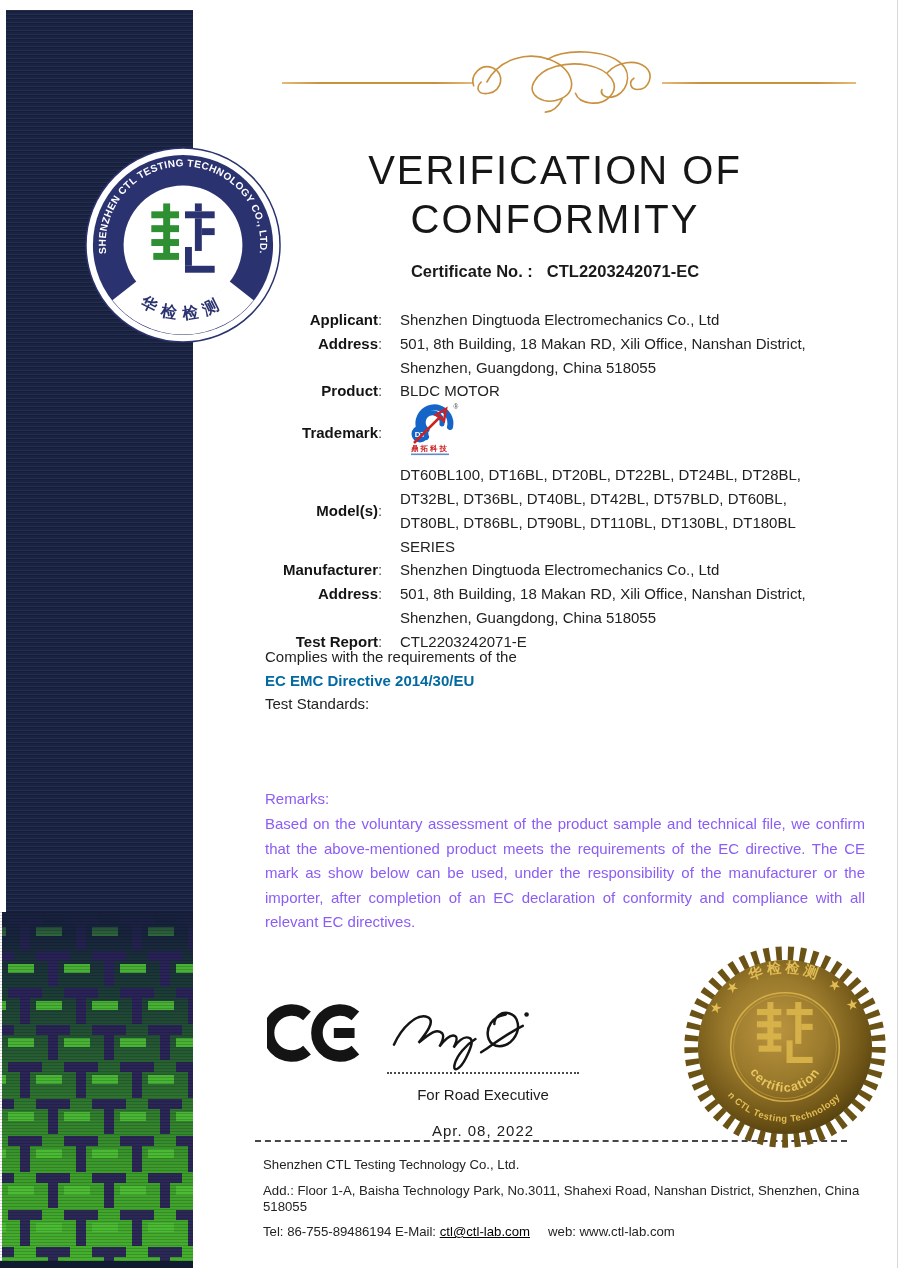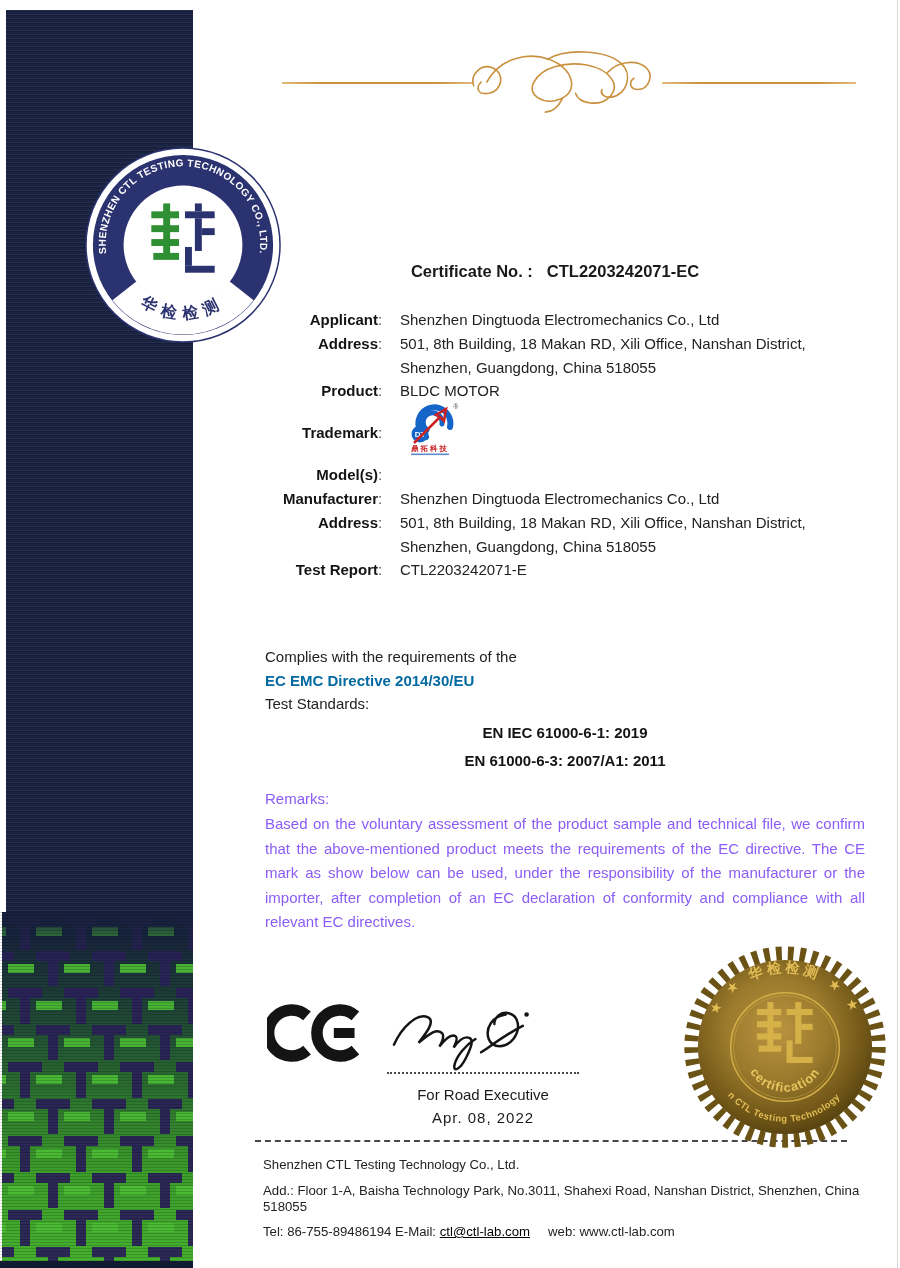--- a/index.html
+++ b/index.html
@@ -48,21 +48,21 @@
   
   .remarks{position:absolute;left:265px;top:787px;width:600px;z-index:2;font-size:15px;color:#8b5cf6;}
   .remarks .rlab{line-height:23px;margin-bottom:2px;}
   .remarks .rbody{text-align:justify;line-height:24.5px;}
   
   .signrow{position:absolute;left:265px;top:986px;width:600px;height:150px;z-index:2;}
   .ce{position:absolute;left:2px;top:8px;}
   .sigblock{position:absolute;left:118px;top:0;width:200px;text-align:center;}
   .sigline{border-bottom:2px dotted #4a4a4a;width:192px;margin:0 auto;margin-top:-8px;}
   .sigrole{margin-top:12px;font-size:15px;color:#1c1c1c;}
-  .sigdate{margin-top:6px;font-size:15px;color:#1c1c1c;letter-spacing:1px;}
+  .sigdate{margin-top:19px;font-size:15px;color:#1c1c1c;letter-spacing:1px;}
   
   .seal{position:absolute;left:682px;top:944px;z-index:4;}
   
   .sep{position:absolute;left:255px;top:1140px;width:592px;border-top:2px dashed #474747;z-index:2;}
   .footer{position:absolute;left:263px;top:1157px;width:620px;z-index:2;font-size:13.2px;color:#242424;}
   .footer div{margin-bottom:9.5px;line-height:16px;}
   .footer a{color:#000000;text-decoration:underline;}
   .w-gap{display:inline-block;width:18px;}
 </style>
 </head>
@@ -129,20 +129,24 @@
         <rect x="44" y="0" width="7" height="8"></rect>
         <rect x="34" y="8" width="30" height="7"></rect>
         <rect x="44" y="15" width="7" height="33"></rect>
         <rect x="51" y="25" width="13" height="7"></rect>
         <rect x="34" y="44" width="7" height="19"></rect>
         <rect x="34" y="63" width="30" height="7"></rect>
       </g>
     </g>
   </svg>
 
+  <div class="title">
+    <div>VERIFICATION OF</div>
+    <div>CONFORMITY</div>
+  </div>
   <div class="certline">
     <span>Certificate No. :</span><span class="sp"></span><span>CTL2203242071-EC</span>
   </div>
 
   <div class="fields">
 
     <div class="frow">
       <div class="lab">Applicant</div>
       <div class="col">:</div>
       <div class="val">Shenzhen Dingtuoda Electromechanics Co., Ltd</div>
@@ -180,20 +184,26 @@
             <text x="30" y="50" text-anchor="middle" font-size="7.5" font-weight="bold" fill="#cc2222" letter-spacing="2" font-family="DejaVu Sans, sans-serif">鼎拓科技</text>
             <rect x="11" y="52.5" width="38" height="1.6" fill="#3a6cc0" opacity="0.8"></rect>
           </svg>
         </div>
       </div>
     </div>
 
     <div class="frow center">
       <div class="lab">Model(s)</div>
       <div class="col">:</div>
+      <div class="val">
+        <div>DT60BL100, DT16BL, DT20BL, DT22BL, DT24BL, DT28BL,</div>
+        <div>DT32BL, DT36BL, DT40BL, DT42BL, DT57BLD, DT60BL,</div>
+        <div>DT80BL, DT86BL, DT90BL, DT110BL, DT130BL, DT180BL</div>
+        <div>SERIES</div>
+      </div>
     </div>
 
     <div class="frow">
       <div class="lab">Manufacturer</div>
       <div class="col">:</div>
       <div class="val">Shenzhen Dingtuoda Electromechanics Co., Ltd</div>
     </div>
 
     <div class="frow">
       <div class="lab">Address</div>
@@ -208,24 +218,20 @@
       <div class="lab">Test Report</div>
       <div class="col">:</div>
       <div class="val">CTL2203242071-E</div>
     </div>
   </div>
 
   <div class="compliance">
     <div>Complies with the requirements of the</div>
     <div class="bold">EC EMC Directive 2014/30/EU</div>
     <div>Test Standards:</div>
-    <div class="standards">
-      <div>EN IEC 61000-6-1: 2019</div>
-      <div>EN 61000-6-3: 2007/A1: 2011</div>
-    </div>
   </div>
 
   <div class="remarks">
     <div class="rlab">Remarks:</div>
     <div class="rbody">Based on the voluntary assessment of the product sample and technical file, we confirm that the above-mentioned product meets the requirements of the EC directive. The CE mark as show below can be used, under the responsibility of the manufacturer or the importer, after completion of an EC declaration of conformity and compliance with all relevant EC directives.</div>
   </div>
 
   <div class="signrow">
     <svg class="ce" width="96" height="78" viewBox="0 0 125 80">
       <g fill="none" stroke="#141414" stroke-width="15">

